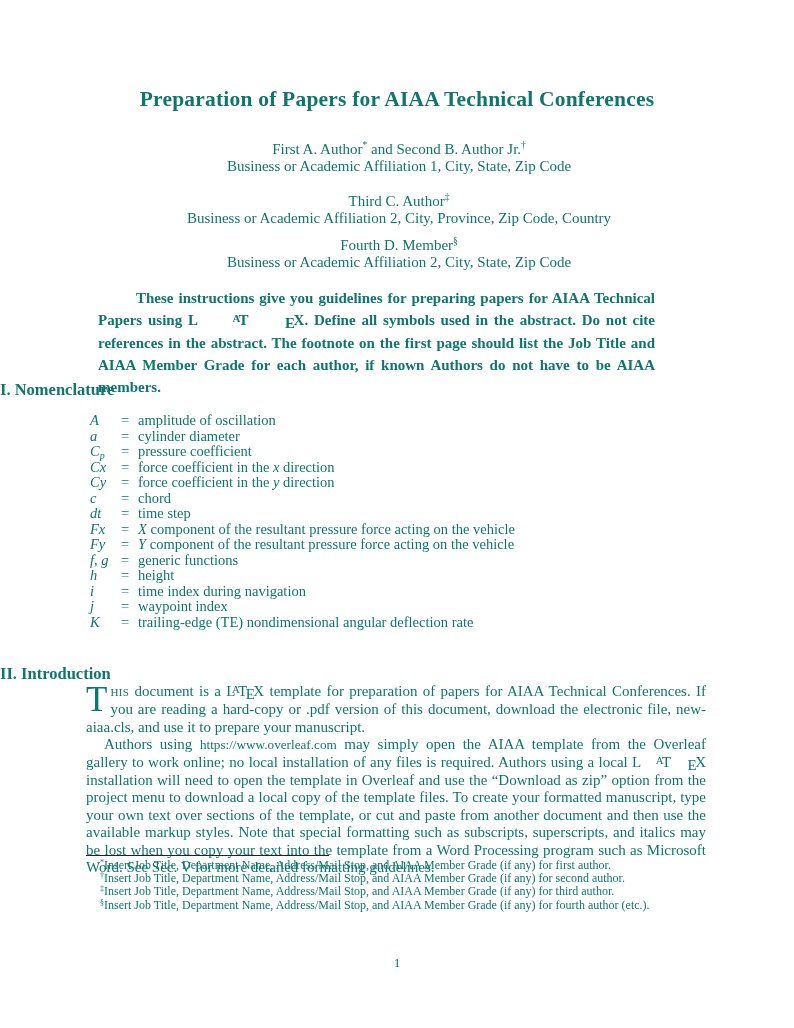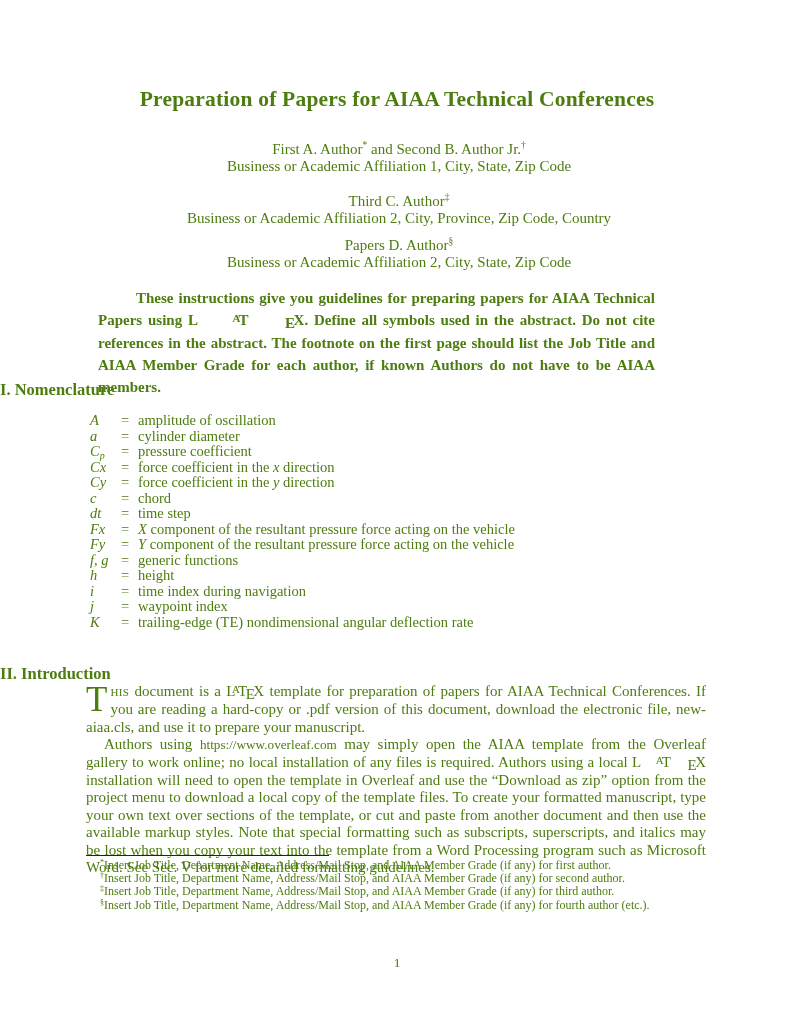--- a/index.html
+++ b/index.html
@@ -1,18 +1,18 @@
 <!DOCTYPE html>
 <html><head>
 <meta charset="utf-8">
 <style>
   html,body{margin:0;padding:0;background:#ffffff;}
   .page{
     position:relative;width:794px;height:1028px;background:#ffffff;
-    font-family:"Liberation Serif","DejaVu Serif",serif;color:#4d7c0f;
+    font-family:"Liberation Serif","DejaVu Serif",serif;color:#0f766e;
     overflow:hidden;
   }
   .paper-title{
     position:absolute;top:87px;left:0;right:0;text-align:center;
     font-size:21.5px;font-weight:bold;letter-spacing:0.2px;
   }
   .byline{position:absolute;left:4px;right:0;text-align:center;font-size:15px;line-height:16.5px;}
   .byline1{top:141px;}
   .byline2{top:193px;}
   .byline3{top:237px;}
@@ -67,21 +67,21 @@
     <div><span>First A. Author</span><sup class="mark">*</sup><span> and Second B. Author Jr.</span><sup class="mark">†</sup></div>
     <div class="affil">Business or Academic Affiliation 1, City, State, Zip Code</div>
   </div>
 
   <div class="byline byline2">
     <div><span>Third C. Author</span><sup class="mark">‡</sup></div>
     <div class="affil">Business or Academic Affiliation 2, City, Province, Zip Code, Country</div>
   </div>
 
   <div class="byline byline3">
-    <div><span>Papers D. Author</span><sup class="mark">§</sup></div>
+    <div><span>Fourth D. Member</span><sup class="mark">§</sup></div>
     <div class="affil">Business or Academic Affiliation 2, City, State, Zip Code</div>
   </div>
 
   <div class="abstract"><span>These instructions give you guidelines for preparing papers for AIAA Technical Papers using </span><span class="latex"><span>L</span><span class="la">A</span><span>T</span><span class="le">E</span><span>X</span></span><span>. Define all symbols used in the abstract. Do not cite references in the abstract. The footnote on the first page should list the Job Title and AIAA Member Grade for each author, if known Authors do not have to be AIAA members.</span></div>
 
   <div class="sec-heading h-nomen">I. Nomenclature</div>
 
   <div class="nomen">
     <div class="nomen-row">
         <span class="nomen-sym"><span>A</span><sub></sub></span>

